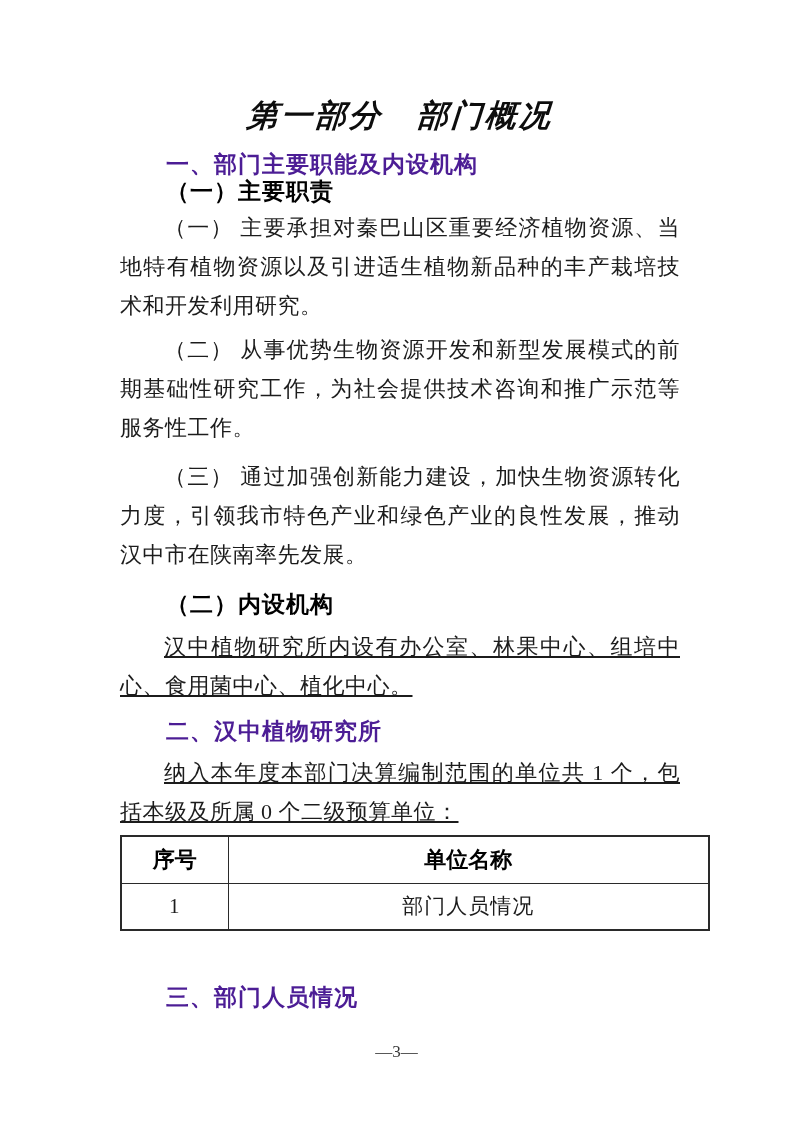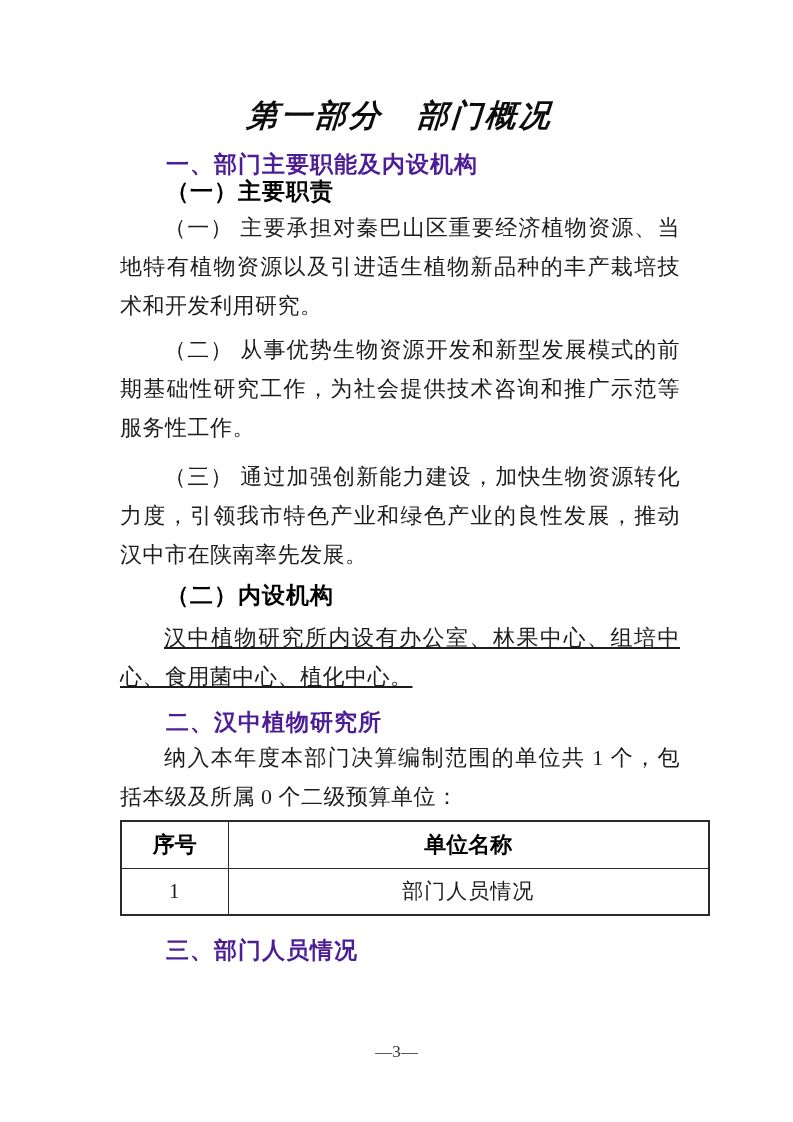--- a/index.html
+++ b/index.html
@@ -34,48 +34,48 @@
     font-size: 23px;
     font-weight: bold;
     line-height: 28px;
     text-indent: 2em;
     letter-spacing: 1px;
     color: #4c1d95;
     width: 560px;
   }
   .h1-1 { margin-top: 16px; }
   .h1-2 { margin-top: 12px; }
-  .h1-3 { margin-top: 20px; }
+  .h1-3 { margin-top: 52px; }
   .h-kai {                          
     font-size: 23px;
     font-weight: bold;
     line-height: 28px;
     text-indent: 2em;
     letter-spacing: 1px;
     color: #000;
     width: 560px;
   }
   .h2-1 { margin-top: 0; }
-  .h2-2 { margin-top: 8px; }
+  .h2-2 { margin-top: 17px; }
   .body-para {
     width: 560px;
     font-size: 22px;
     line-height: 39px;
     text-indent: 2em;
     text-align: justify;
     text-align-last: left;
     text-justify: inter-character;
     letter-spacing: 0.5px;
     color: #1c1c1c;
   }
   .p1 { margin-top: 2px; }
   .p2 { margin-top: 5px; }
   .p3 { margin-top: 10px; }
   .p4 { margin-top: 8px; text-decoration: underline; }
-  .p5 { margin-top: 2px; }
+  .p5 { margin-top: 8px; text-decoration: underline; }
   table.unit-table {
     margin-top: 4px;
     width: 590px;                  
     border-collapse: collapse;
     table-layout: fixed;
   }
   table.unit-table th,
   table.unit-table td {
     border: 1px solid #2a2a2a;
     text-align: center;

